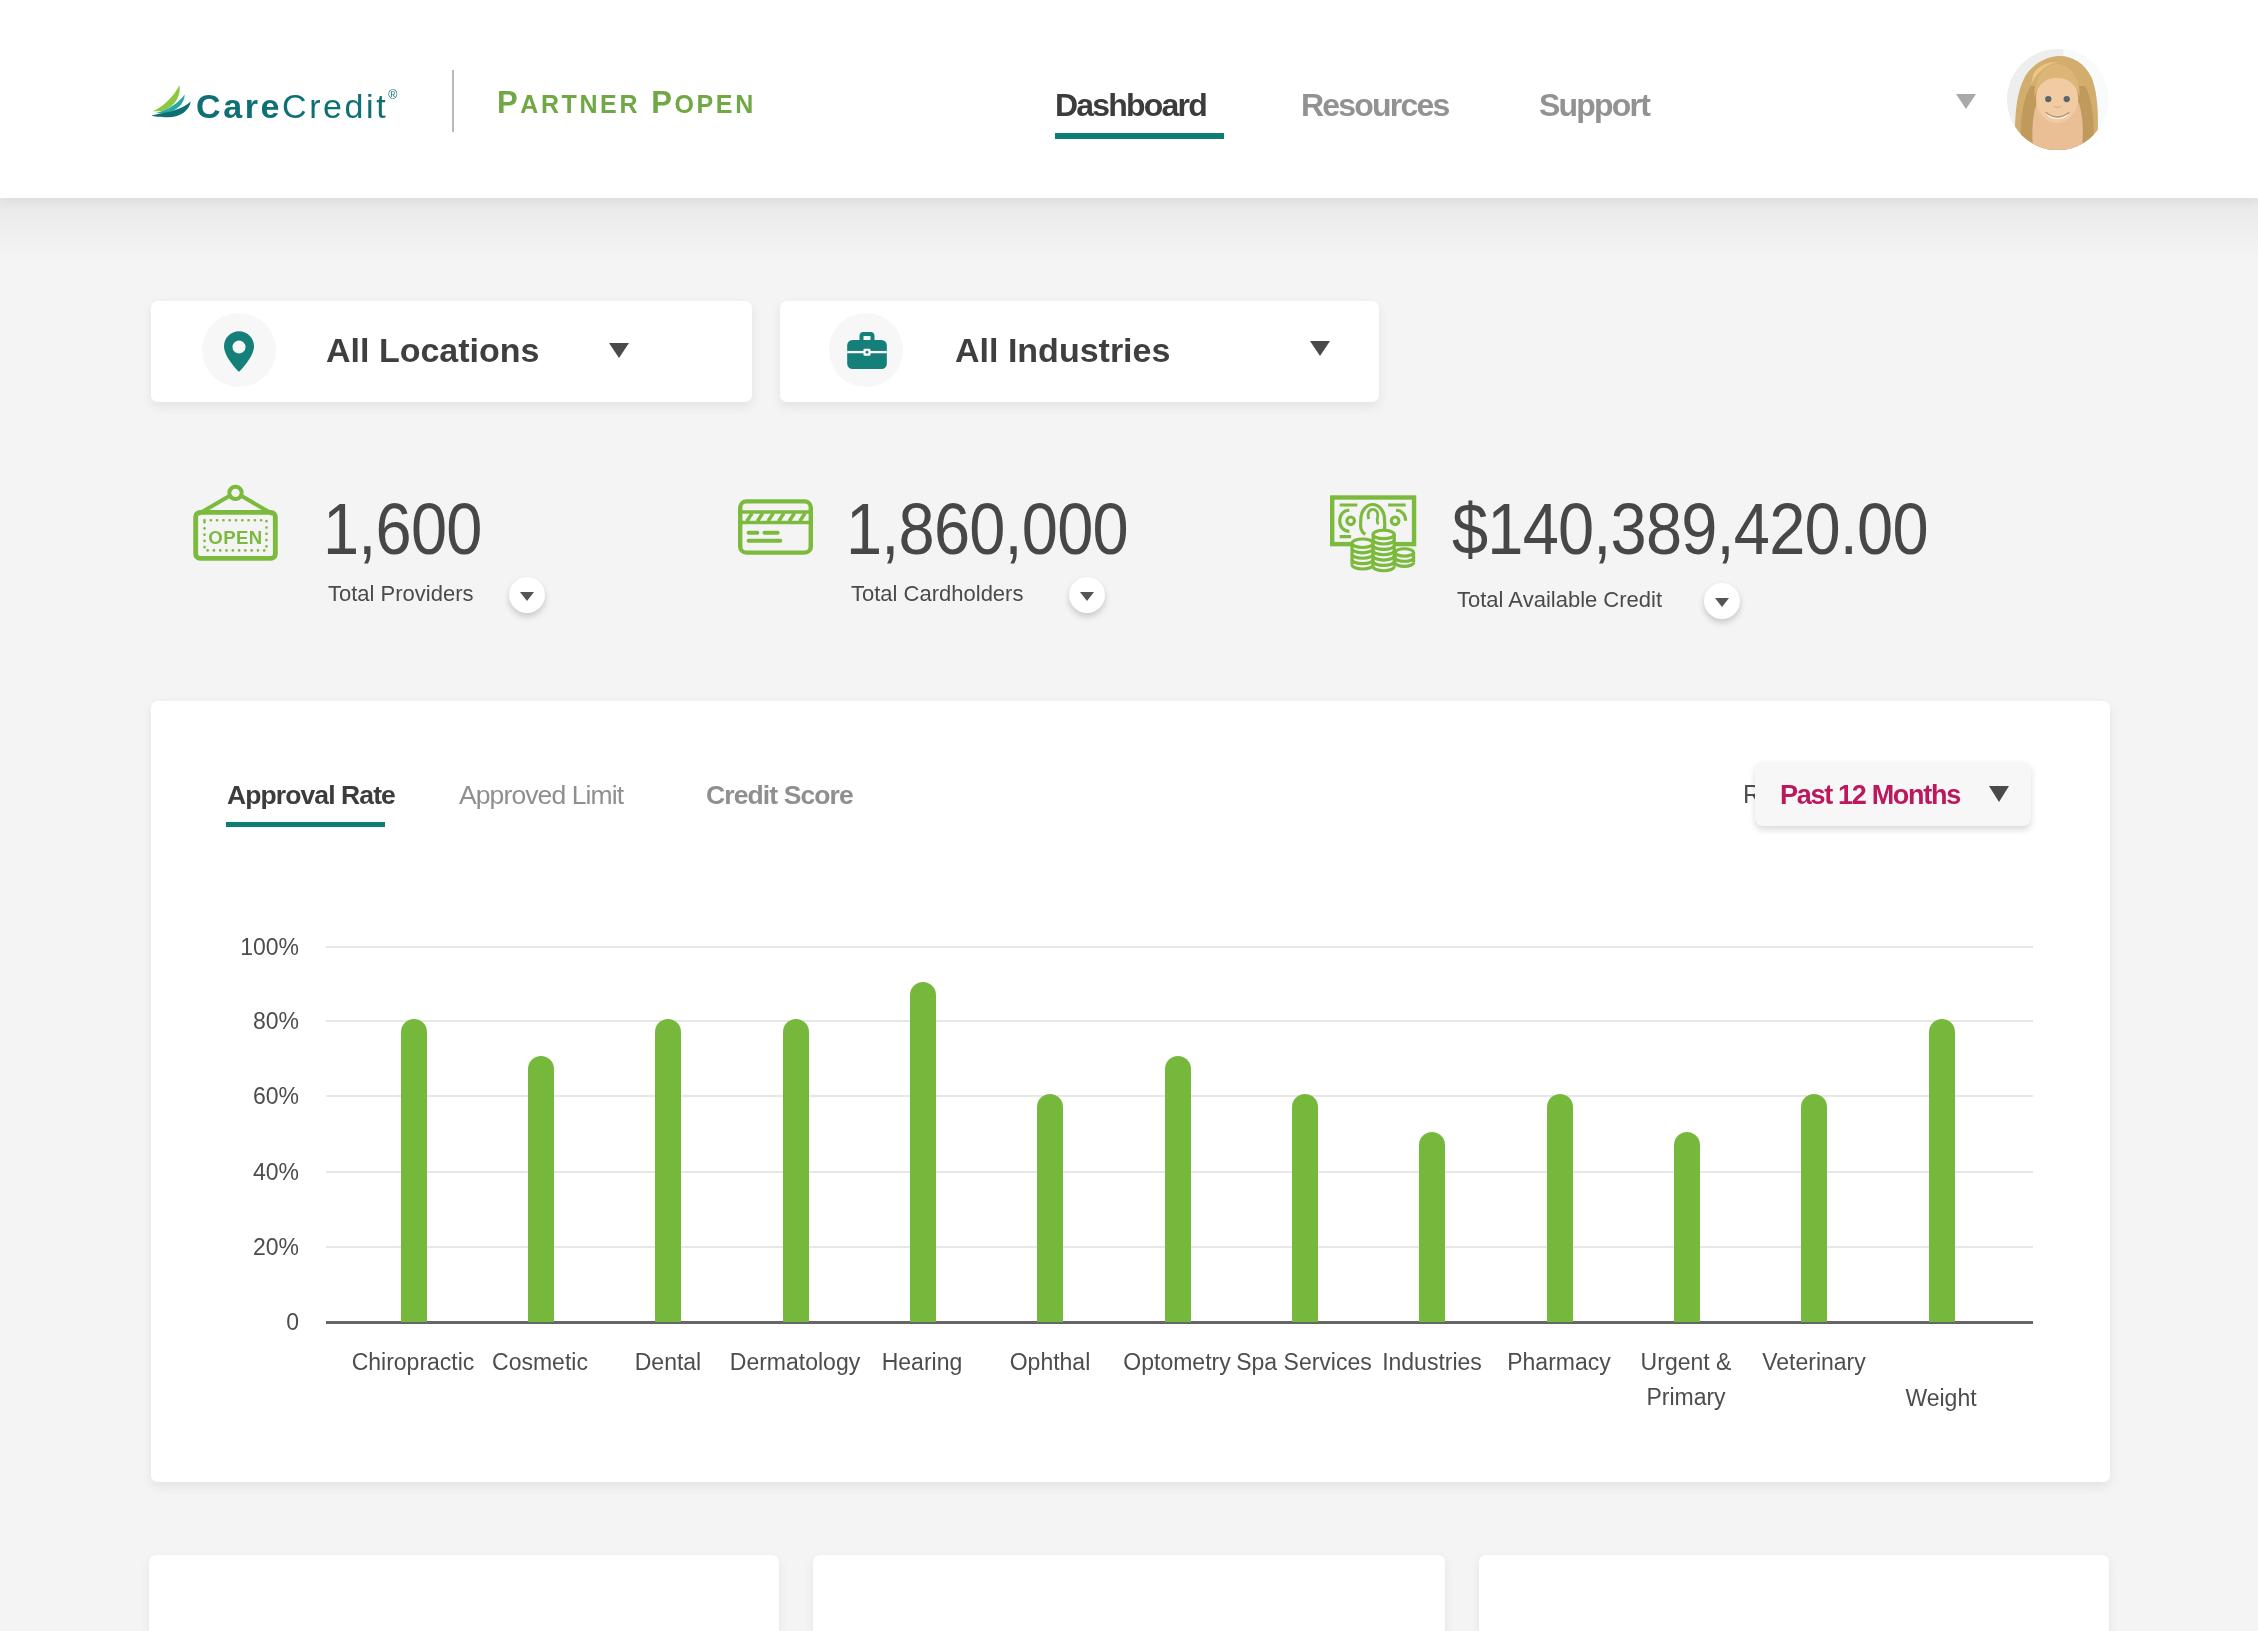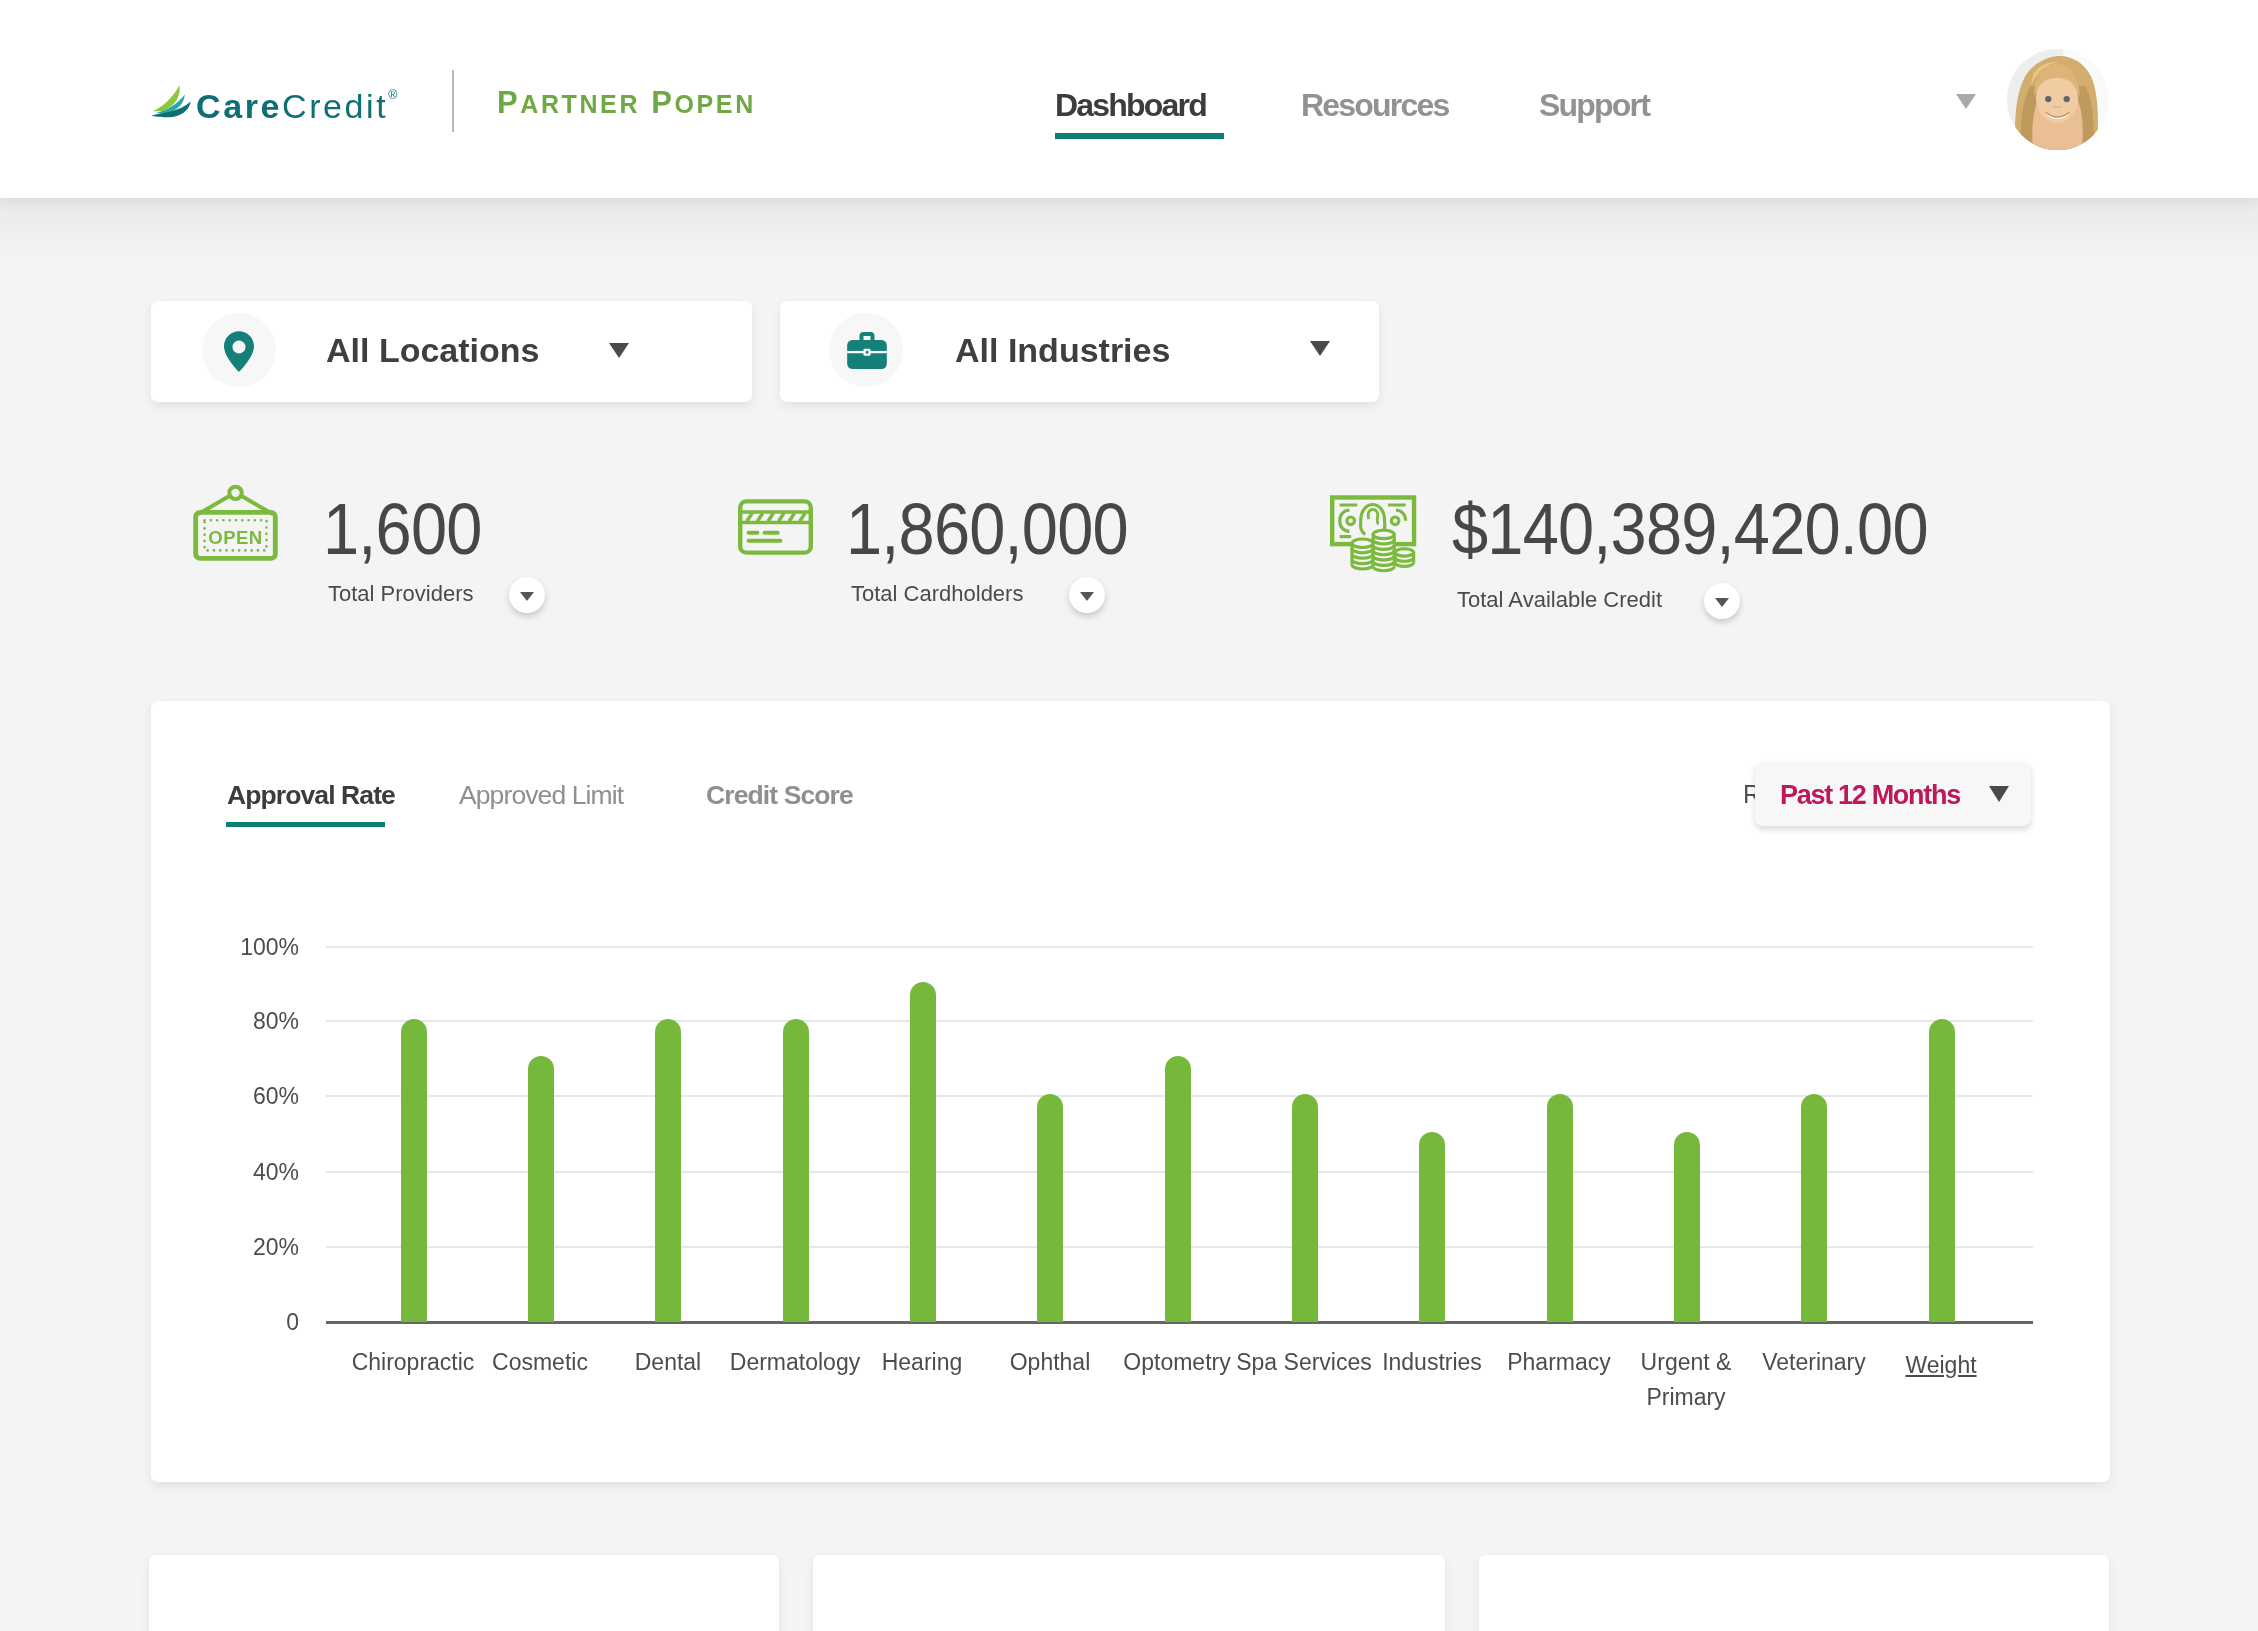--- a/index.html
+++ b/index.html
@@ -198,18 +198,18 @@
 <div class="xlab" style="left:580px; top:1345px;">Dental</div>
 <div class="xlab" style="left:707px; top:1345px;">Dermatology</div>
 <div class="xlab" style="left:834px; top:1345px;">Hearing</div>
 <div class="xlab" style="left:962px; top:1345px;">Ophthal</div>
 <div class="xlab" style="left:1089px; top:1345px;">Optometry</div>
 <div class="xlab" style="left:1216px; top:1345px;">Spa Services</div>
 <div class="xlab" style="left:1344px; top:1345px;">Industries</div>
 <div class="xlab" style="left:1471px; top:1345px;">Pharmacy</div>
 <div class="xlab" style="left:1598px; top:1345px;">Urgent &amp;<br>Primary</div>
 <div class="xlab" style="left:1726px; top:1345px;">Veterinary</div>
-<div class="xlab" style="left:1853px; top:1348px;text-decoration:underline;">Weight</div>
+<div class="xlab" style="left:1853px; top:1381px;">Weight</div>
 
 <div class="abs" style="left:149px; top:1555px; width:630px; height:106px; background:#fff; border-radius:7px; box-shadow:0 4.4px 10.6px rgba(0,0,0,0.07);"></div>
 <div class="abs" style="left:813px; top:1555px; width:632px; height:106px; background:#fff; border-radius:7px; box-shadow:0 4.4px 10.6px rgba(0,0,0,0.07);"></div>
 <div class="abs" style="left:1479px; top:1555px; width:630px; height:106px; background:#fff; border-radius:7px; box-shadow:0 4.4px 10.6px rgba(0,0,0,0.07);"></div>
 
 
 </body></html>

